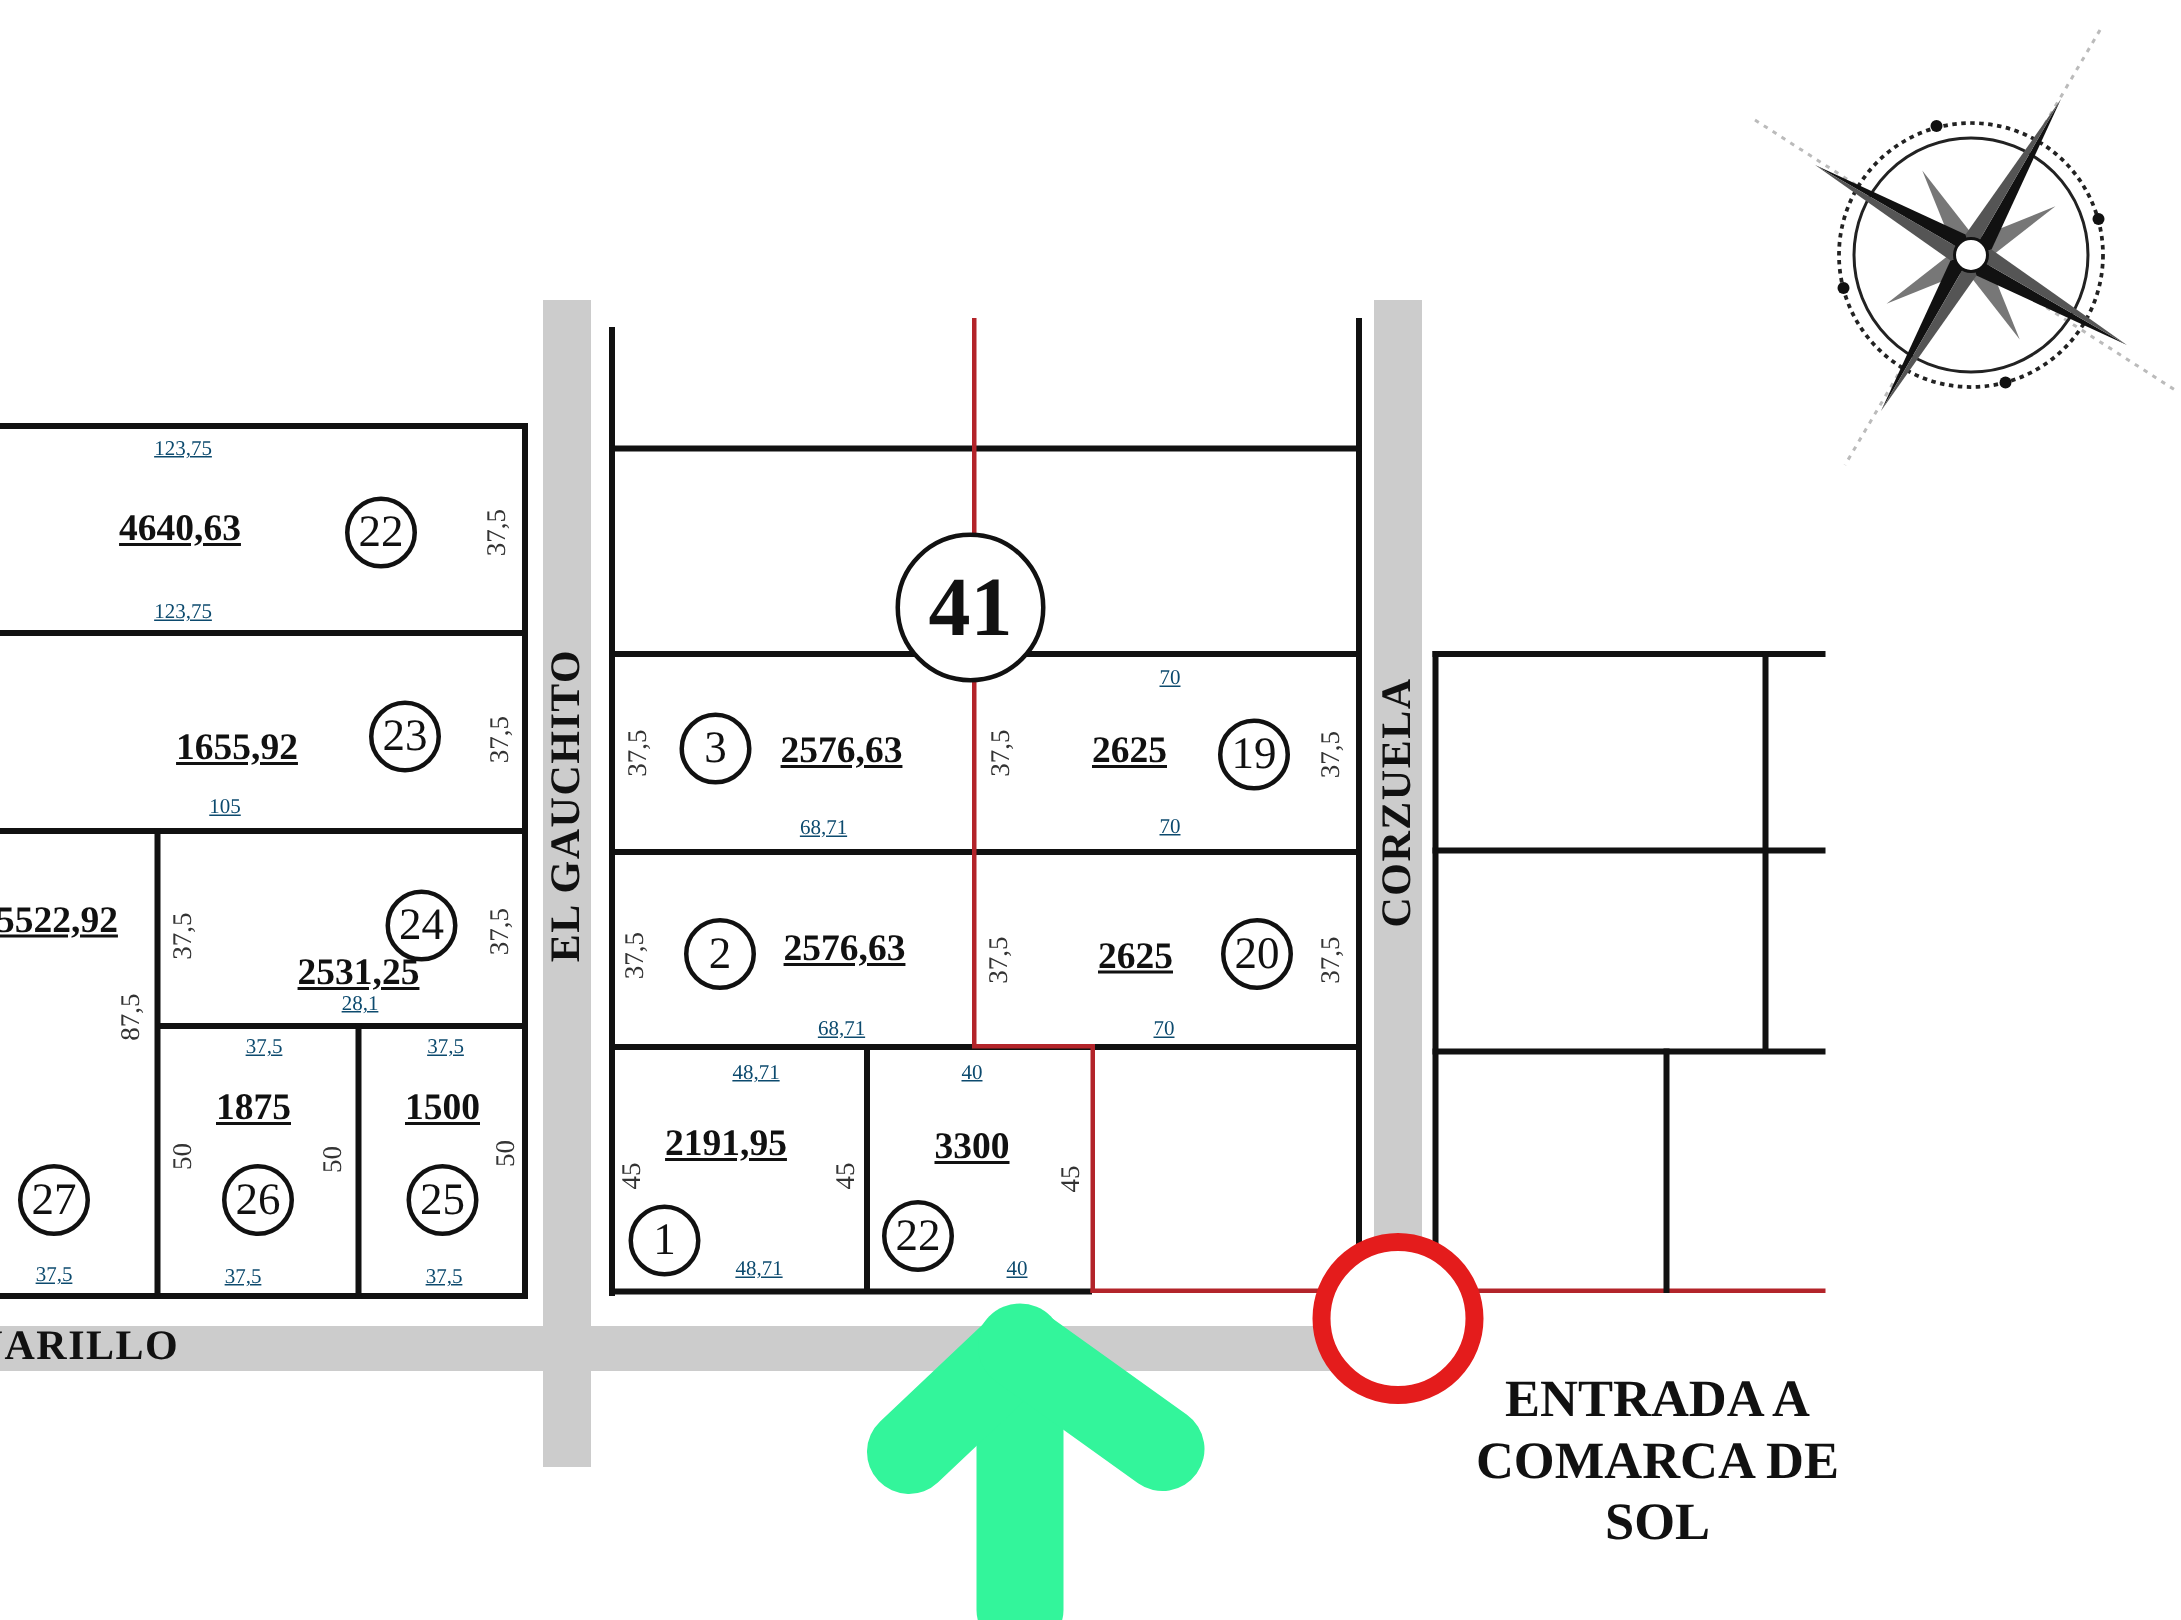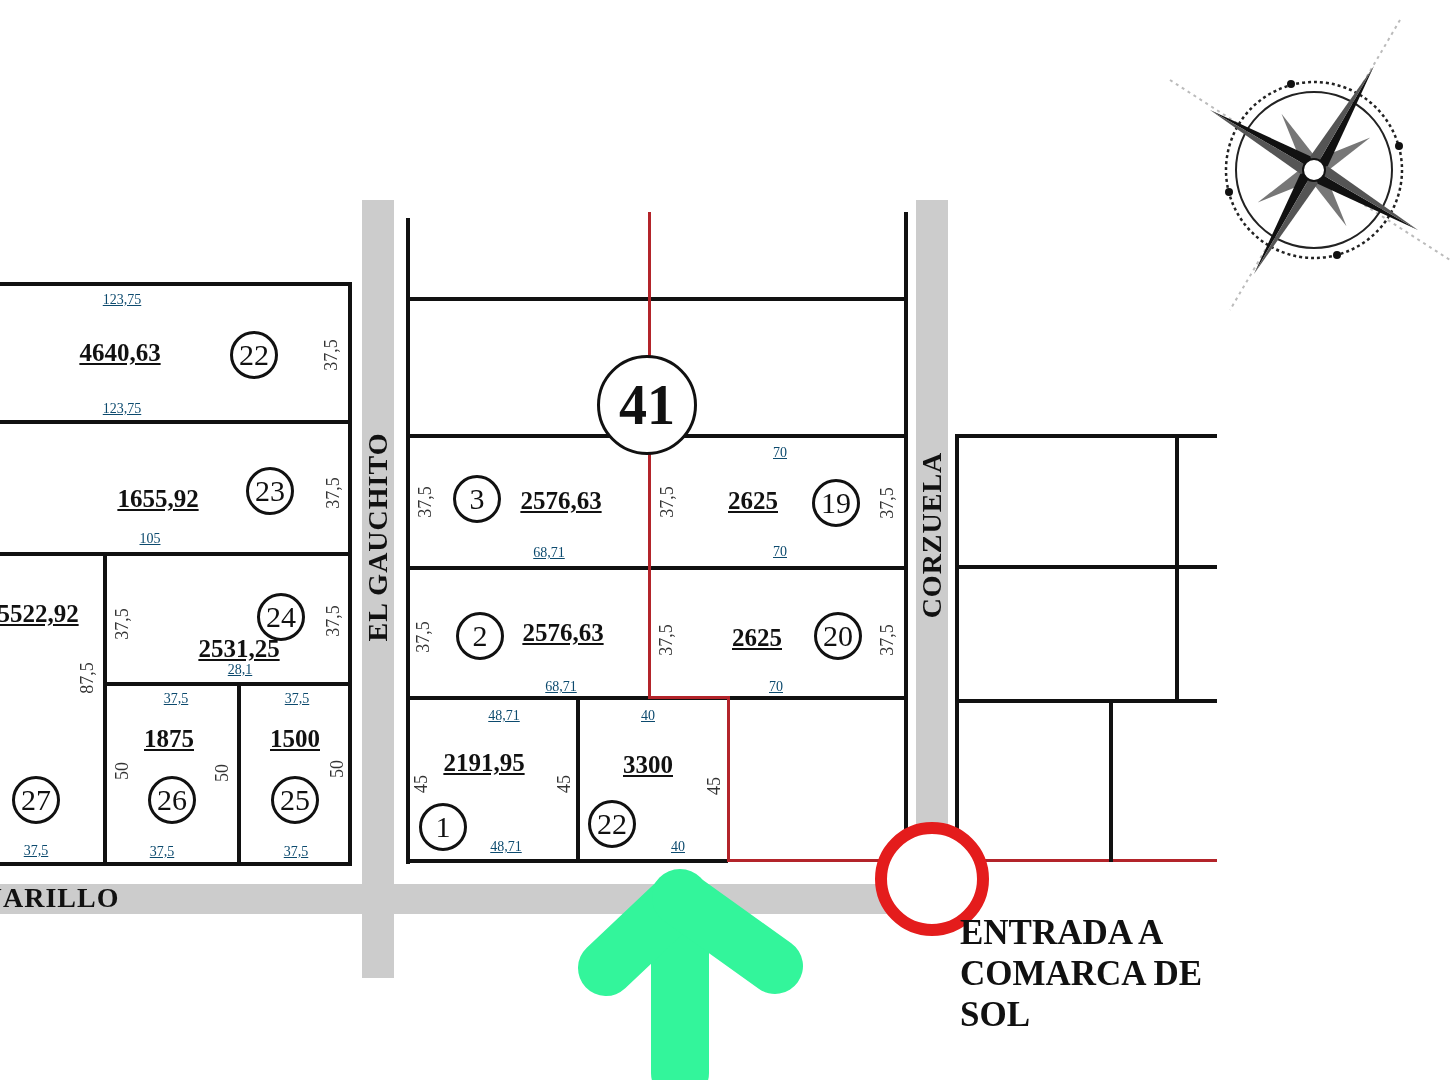--- a/index.html
+++ b/index.html
@@ -19,21 +19,21 @@
          font-size:30px; background:#fff; transform:translate(-50%,-50%); }
   .lot span { line-height:1; }
   .block { position:absolute; width:100px; height:100px; border:3px solid #111; border-radius:50%;
            box-sizing:border-box; display:flex; align-items:center; justify-content:center;
            font-size:56px; font-weight:bold; background:#fff; transform:translate(-50%,-50%); }
   .sname { position:absolute; font-weight:bold; font-size:28px; letter-spacing:1px; white-space:nowrap; }
   .sname-v { position:absolute; font-weight:bold; font-size:28px; letter-spacing:1px; white-space:nowrap;
              transform:translate(-50%,-50%) rotate(-90deg); }
   .entrada { position:absolute; left:875px; top:822px; width:114px; height:114px; border:12px solid #e41c1c;
              border-radius:50%; box-sizing:border-box; background:#fff; }
-  .entrada-label { position:absolute; left:960px; top:912px; width:290px; 
+  .entrada-label { position:absolute; left:960px; top:912px; width:290px; text-align:center;
                    font-weight:bold; font-size:35px; line-height:41px; }
 </style>
 </head>
 <body>
 
 <div class="street" style="left:362px;top:200px;width:32px;height:778px;"></div>
 <div class="street" style="left:916px;top:200px;width:32px;height:670px;"></div>
 <div class="street" style="left:0;top:884px;width:910px;height:30px;"></div>
 
 <div class="sname-v" style="left:378px;top:537px;">EL GAUCHITO</div>

